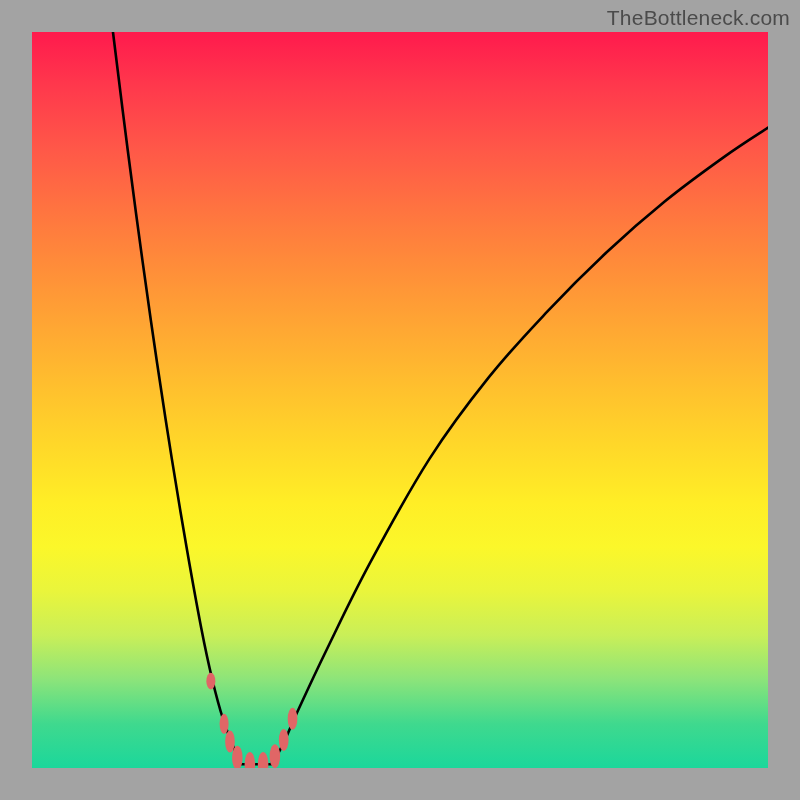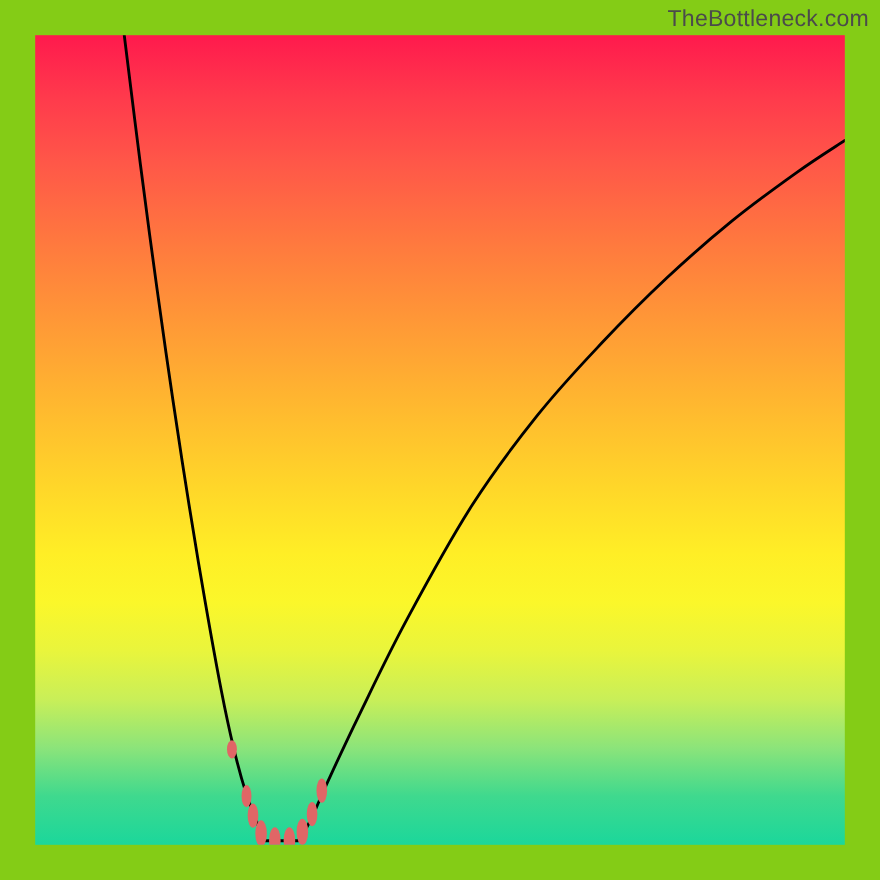--- a/index.html
+++ b/index.html
@@ -10,21 +10,21 @@
     overflow: hidden;
     background: #000;
     font-family: Arial, Helvetica, sans-serif;
   }
   .frame {
     position: absolute;
     left: 0;
     top: 0;
     width: 800px;
     height: 800px;
-    background: #84cc16;
+    background: #a3a3a3;
   }
   .plot {
     position: absolute;
     left: 32px;
     top: 32px;
     width: 736px;
     height: 736px;
     
     background: linear-gradient(to bottom,
       #ff1a4d 0%,

